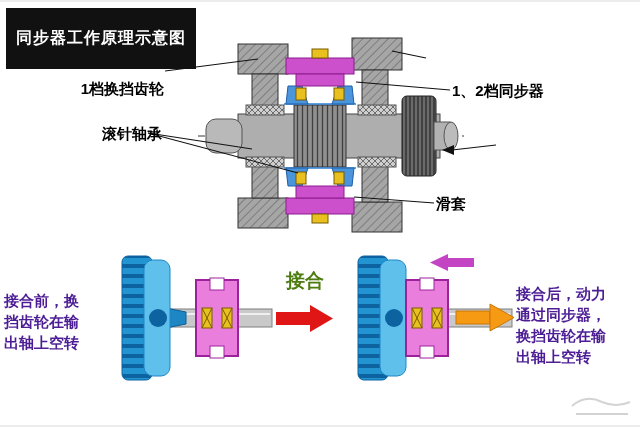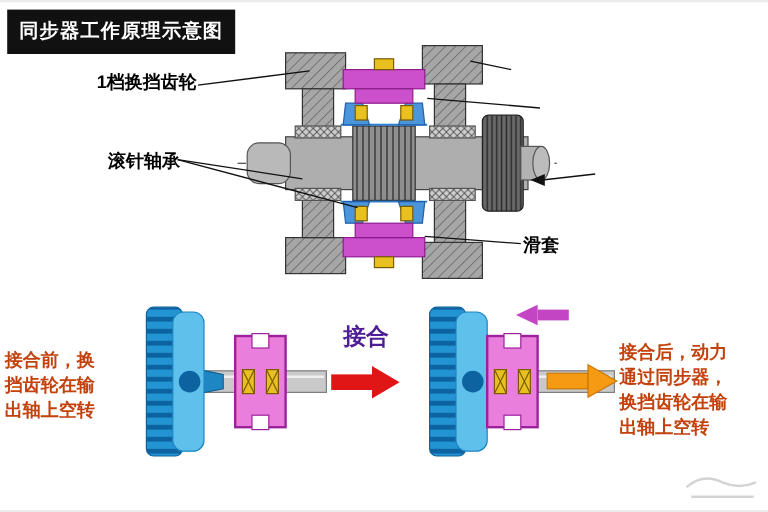--- a/index.html
+++ b/index.html
@@ -4,26 +4,26 @@
 <style>
   html,body{margin:0;padding:0;background:#fff;}
   .page{
     position:relative;width:640px;height:427px;background:#ffffff;overflow:hidden;
     font-family:"Liberation Sans","DejaVu Sans",sans-serif;
     border-top:2px solid #ececec;border-bottom:2px solid #ececec;box-sizing:border-box;
   }
   .diagram-svg{position:absolute;left:0;top:0;}
   .title-box{
     position:absolute;left:6px;top:6px;background:#111111;color:#ffffff;
-    font-size:16px;font-weight:bold;padding:8px 10px;letter-spacing:1px;
+    font-size:16px;font-weight:bold;padding:20px 10px;letter-spacing:1px;
   }
   .label{position:absolute;font-size:15px;font-weight:bold;color:#000;white-space:nowrap;}
   .label.r{text-align:right;}
-  .textblock{position:absolute;font-size:15px;font-weight:bold;color:#c2410c;line-height:21px;}
-  .engage-label{position:absolute;font-size:19px;font-weight:bold;color:#4c1d95;}
+  .textblock{position:absolute;font-size:15px;font-weight:bold;color:#4c1d95;line-height:21px;}
+  .engage-label{position:absolute;font-size:19px;font-weight:bold;color:#4d7c0f;}
 </style>
 </head>
 <body>
 
 <div class="page">
 
   <svg class="diagram-svg" width="640" height="427" viewBox="0 0 640 427">
     <defs>
       <pattern id="hatch" width="6" height="6" patternUnits="userSpaceOnUse" patternTransform="rotate(45)">
         <rect width="6" height="6" fill="#a6a6a6"></rect>
@@ -181,21 +181,22 @@
     </g>
 
     <g stroke="#c9c9c9" stroke-width="2" fill="none" opacity="0.8">
       <path d="M572,404 q14,-12 30,-4 q14,6 28,0"></path>
       <path d="M576,412 h52"></path>
     </g>
   </svg>
 
   <div class="title-box">同步器工作原理示意图</div>
 
-  <div class="label r" style="left:58px;top:57px;width:106px;">1档换挡齿轮</div>
-  <div class="label r" style="left:66px;top:123px;width:84px;">滚针轴承</div>
+  <div class="label r" style="left:58px;top:78px;width:106px;">1档换挡齿轮</div>
+  <div class="label r" style="left:78px;top:123px;width:84px;">滚针轴承</div>
+  <div class="label" style="left:452px;top:80px;">1、2档同步器</div>
   <div class="label" style="left:436px;top:193px;">滑套</div>
 
   <div class="textblock" style="left:4px;top:288px;width:82px;">接合前，换挡齿轮在输出轴上空转</div>
   <div class="engage-label" style="left:286px;top:266px;">接合</div>
   <div class="textblock" style="left:516px;top:281px;width:98px;">接合后，动力通过同步器，换挡齿轮在输出轴上空转</div>
 
 </div>
 
 </body></html>

